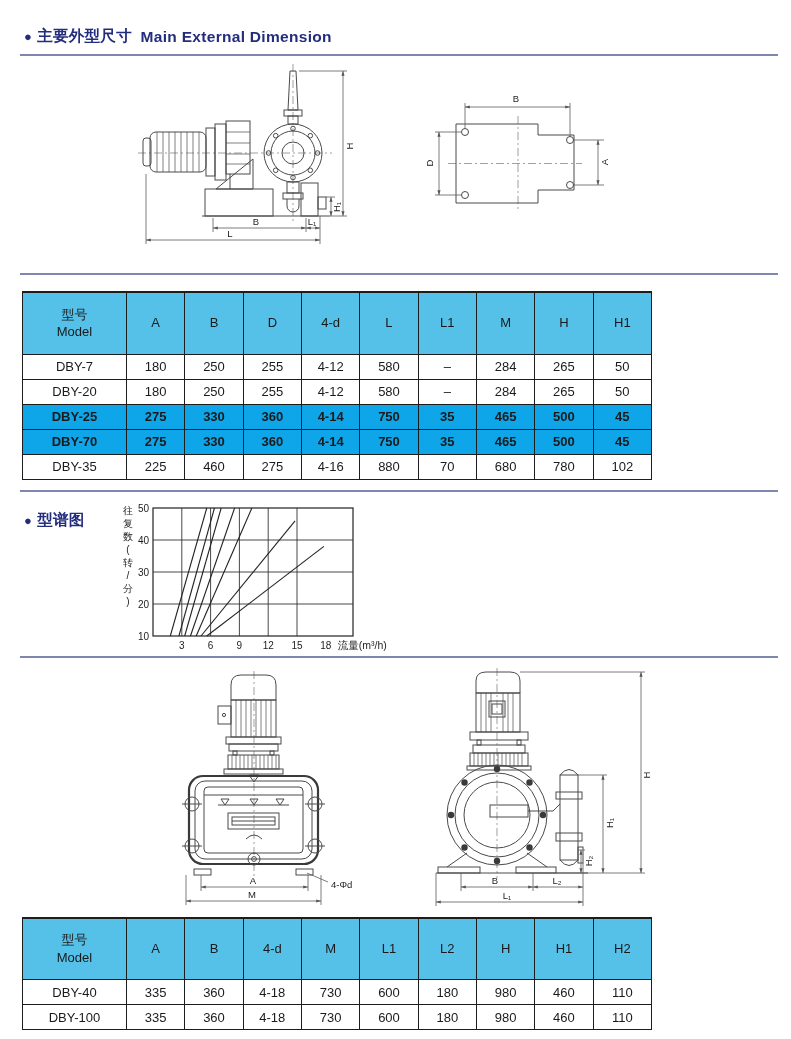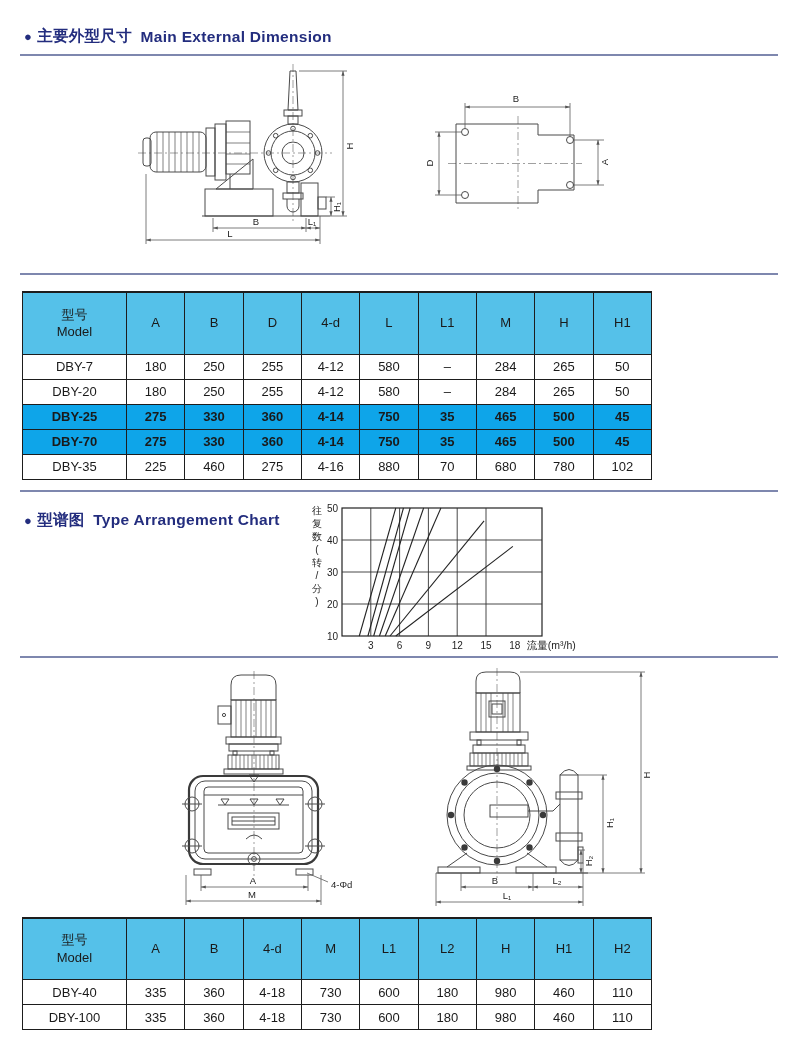--- a/index.html
+++ b/index.html
@@ -248,21 +248,20 @@
         <td>102</td>
       </tr>
     </tbody>
 </table>
 
 <div class="rule" style="margin-top:10px"></div>
 <div class="sec2row">
   <div class="sec-title" style="margin-top:10px; margin-left:24px">
     <span class="bullet">●</span>
     <span>型谱图</span>&nbsp;
-    <span>Type Arrangement Chart</span>
   </div>
   <div class="chart-wrap">
     <svg id="chart-svg" width="300" height="152" viewBox="0 0 300 152">
       <g id="chart-grid">
           <rect x="34" y="8" width="200" height="128" fill="none" stroke="#222" stroke-width="1.2"></rect>
           <line x1="62.8" y1="8" x2="62.8" y2="136" stroke="#333" stroke-width="0.9"></line>
           <line x1="91.6" y1="8" x2="91.6" y2="136" stroke="#333" stroke-width="0.9"></line>
           <line x1="120.39999999999999" y1="8" x2="120.39999999999999" y2="136" stroke="#333" stroke-width="0.9"></line>
           <line x1="149.2" y1="8" x2="149.2" y2="136" stroke="#333" stroke-width="0.9"></line>
           <line x1="178" y1="8" x2="178" y2="136" stroke="#333" stroke-width="0.9"></line>

